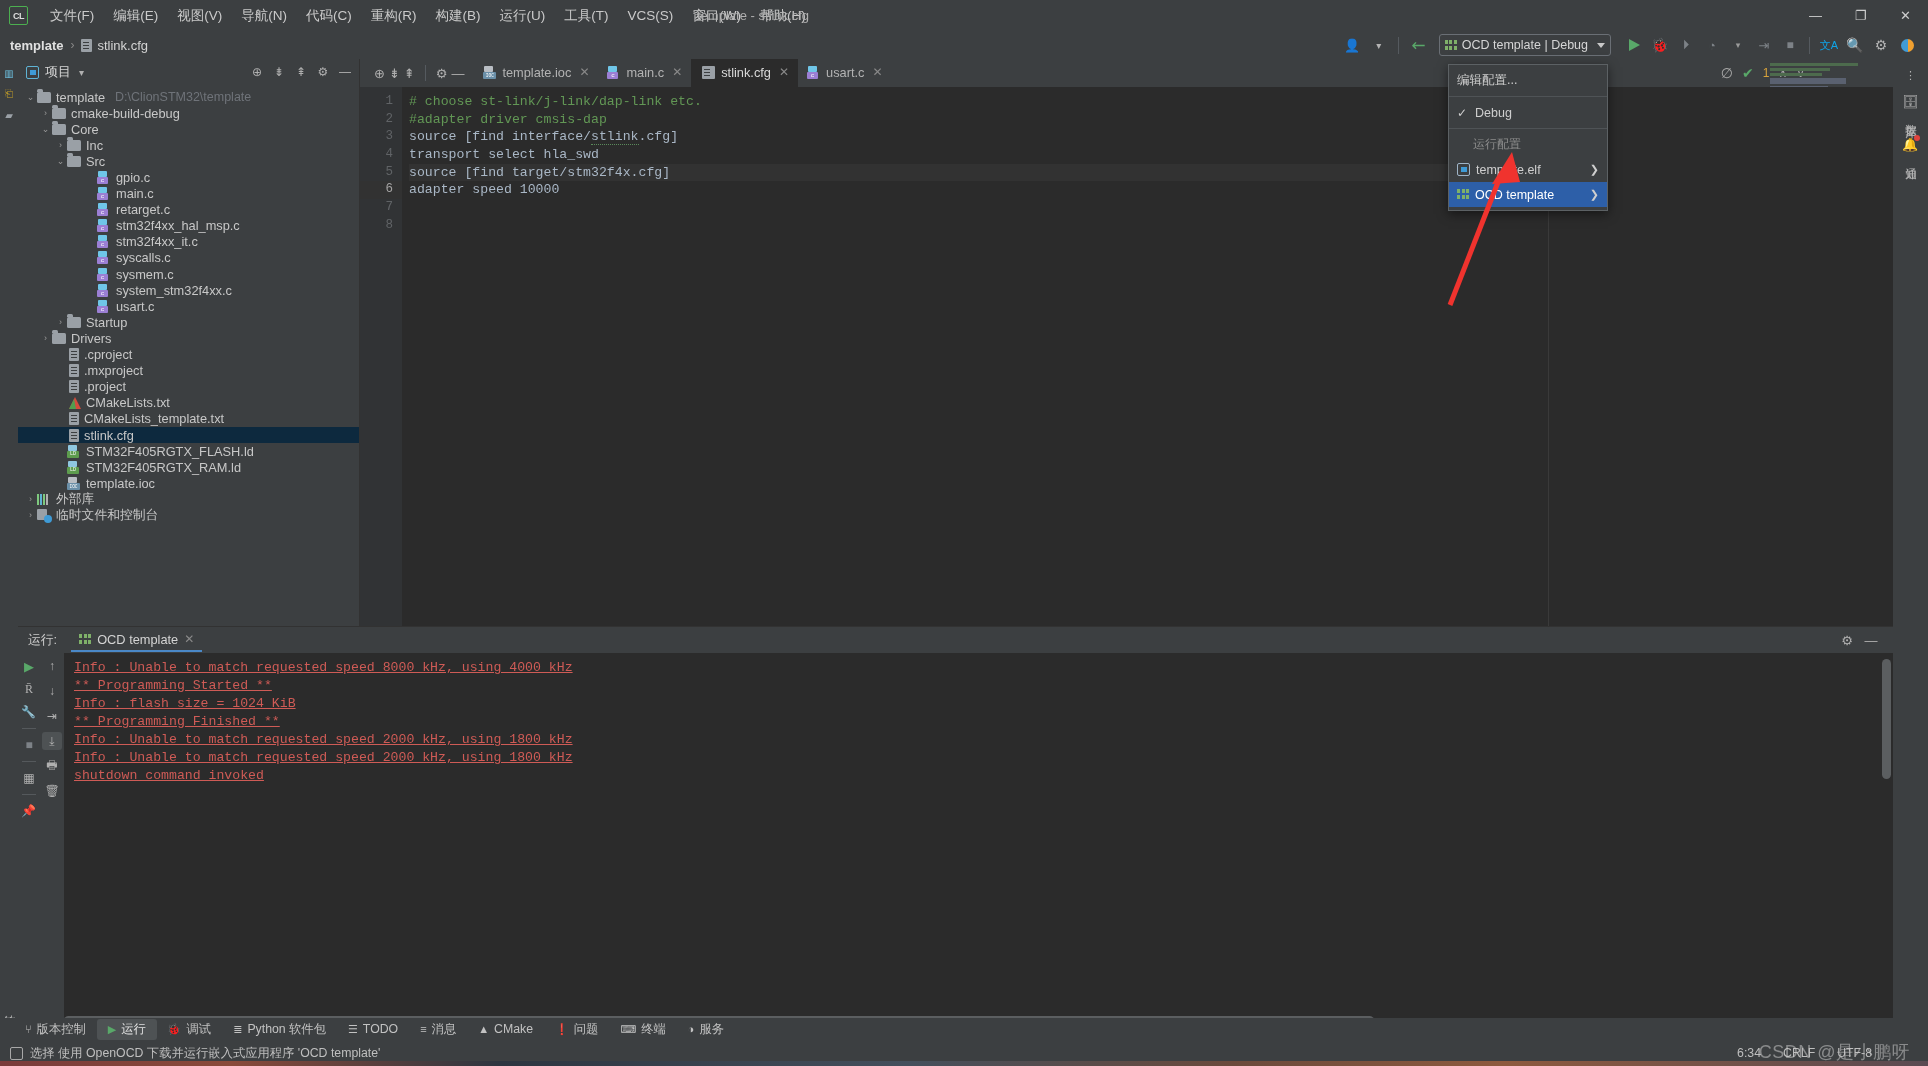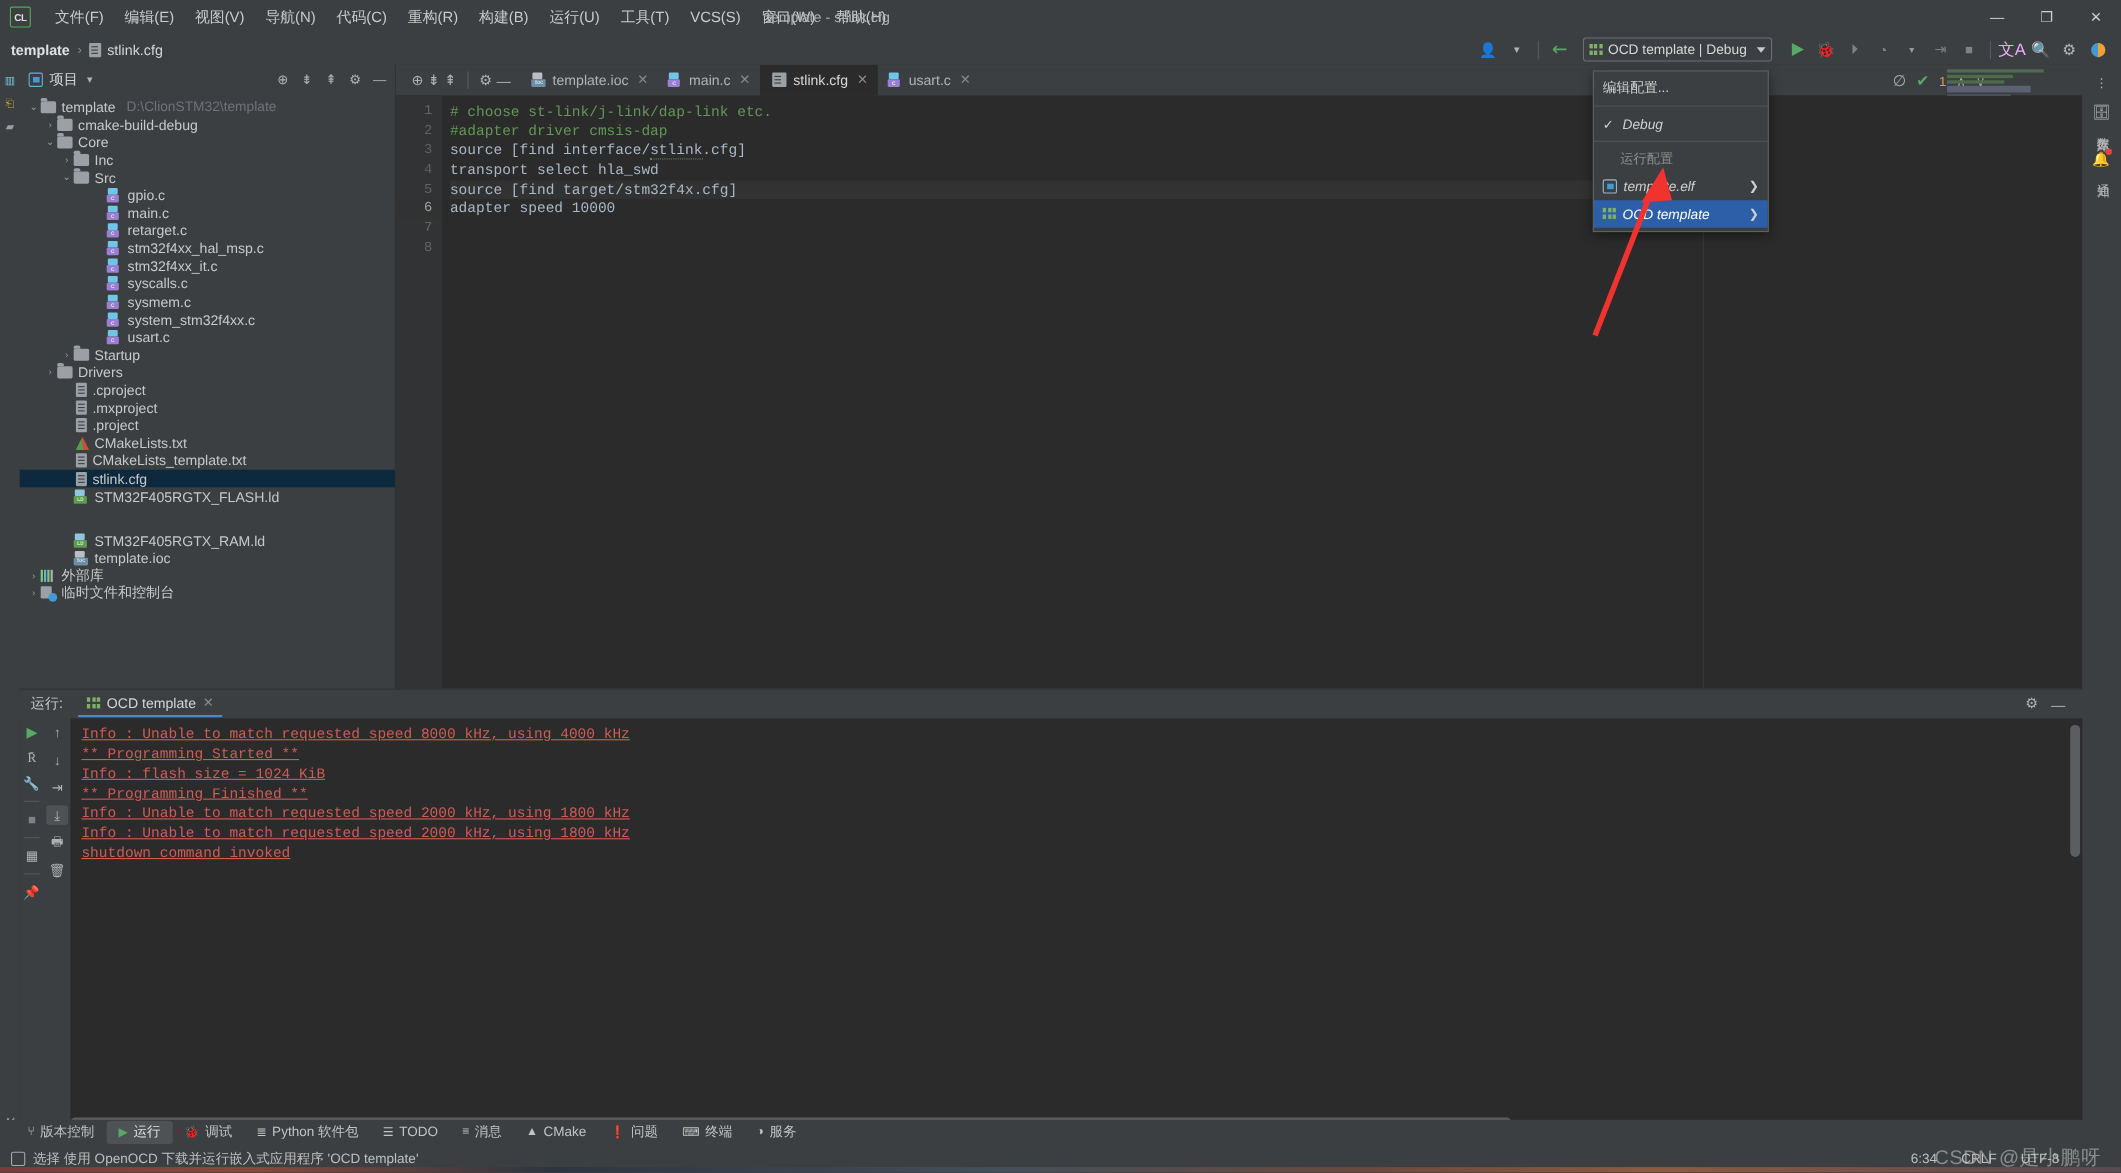--- a/index.html
+++ b/index.html
@@ -89,21 +89,21 @@
   .dropdown {
     position: absolute; left: 1448px; top: 64px; width: 160px;
     background: #3c3f41; border: 1px solid #5c6164;
     box-shadow: 0 3px 10px rgba(0,0,0,.5); z-index: 60;
     padding: 3px 0;
   }
   .dd-item {
     height: 25px; display: flex; align-items: center; padding: 0 8px;
     font-size: 12.5px; color: #cfcfcf; gap: 6px; white-space: nowrap;
   }
-  .dd-item .dd-label { flex: 1; font-style: italic; }
+  .dd-item .dd-label { flex: 1; }
   .dd-item.center { justify-content: flex-start; }
   .dd-item.selected { background: #2d5fa8; color: #ffffff; }
   .dd-item.header { color: #8d8d8d; font-size: 12px; padding-left: 24px; }
   .dd-sep { height: 1px; background: #4f5356; margin: 3px 0; }
   .dd-check { width: 12px; color: #cfcfcf; font-size: 12px; }
   .dd-arrow { font-size: 11px; color: #cfcfcf; font-weight: 700; }
   .elf-glyph {
     width: 13px; height: 13px; border: 1.5px solid #9fb4c7; border-radius: 2px;
     display: flex; align-items: center; justify-content: center; flex: none;
   }
@@ -413,21 +413,21 @@
     <div class="tb-icon">
         <span class="play-tri"></span>
       </div>
     <div class="tb-icon" style="color:#59a869;font-size:14px">🐞</div>
     <div class="tb-icon" style="color:#7d8287;font-size:13px">⏵</div>
     <div class="tb-icon" style="color:#7d8287;font-size:13px">◔</div>
     <div class="tb-icon" style="font-size:9px;color:#9a9a9a">▾</div>
     <div class="tb-icon" style="color:#7d8287;font-size:13px">⇥</div>
     <div class="tb-icon" style="color:#7d8287;font-size:12px">■</div>
     <div class="tb-sep"></div>
-    <div class="tb-icon" style="font-size:15px;color:#f0abfc">文A</div>
+    <div class="tb-icon" style="font-size:11px;color:#0ea5e9">文A</div>
     <div class="tb-icon" style="font-size:14px">🔍</div>
     <div class="tb-icon" style="font-size:14px">⚙</div>
     <div class="tb-icon">
         <span style="display:inline-block;width:13px;height:13px;border-radius:50%;background:linear-gradient(90deg,#3f9bd6 50%,#f0a030 50%)"></span>
       </div>
     <div style="width:8px"></div>
   </div>
 
   <div class="dropdown">
     <div class="dd-item center">
@@ -595,21 +595,21 @@
         <div class="tnode sel" style="padding-left: 36px;">
           <span class="twist"></span>
           <span class="ticon ic-file"></span>
           <span>stlink.cfg</span>
         </div>
         <div class="tnode" style="padding-left: 36px;">
           <span class="twist"></span>
           <span class="ticon ic-ld"></span>
           <span>STM32F405RGTX_FLASH.ld</span>
         </div>
-        <div class="tnode" style="padding-left: 36px; margin-top: 24px;">
+        <div class="tnode" style="padding-left: 36px;">
           <span class="twist"></span>
           <span class="ticon ic-ld"></span>
           <span>STM32F405RGTX_RAM.ld</span>
         </div>
         <div class="tnode" style="padding-left: 36px;">
           <span class="twist"></span>
           <span class="ticon ic-ioc"></span>
           <span>template.ioc</span>
         </div>
         <div class="tnode" style="padding-left: 6px;">

